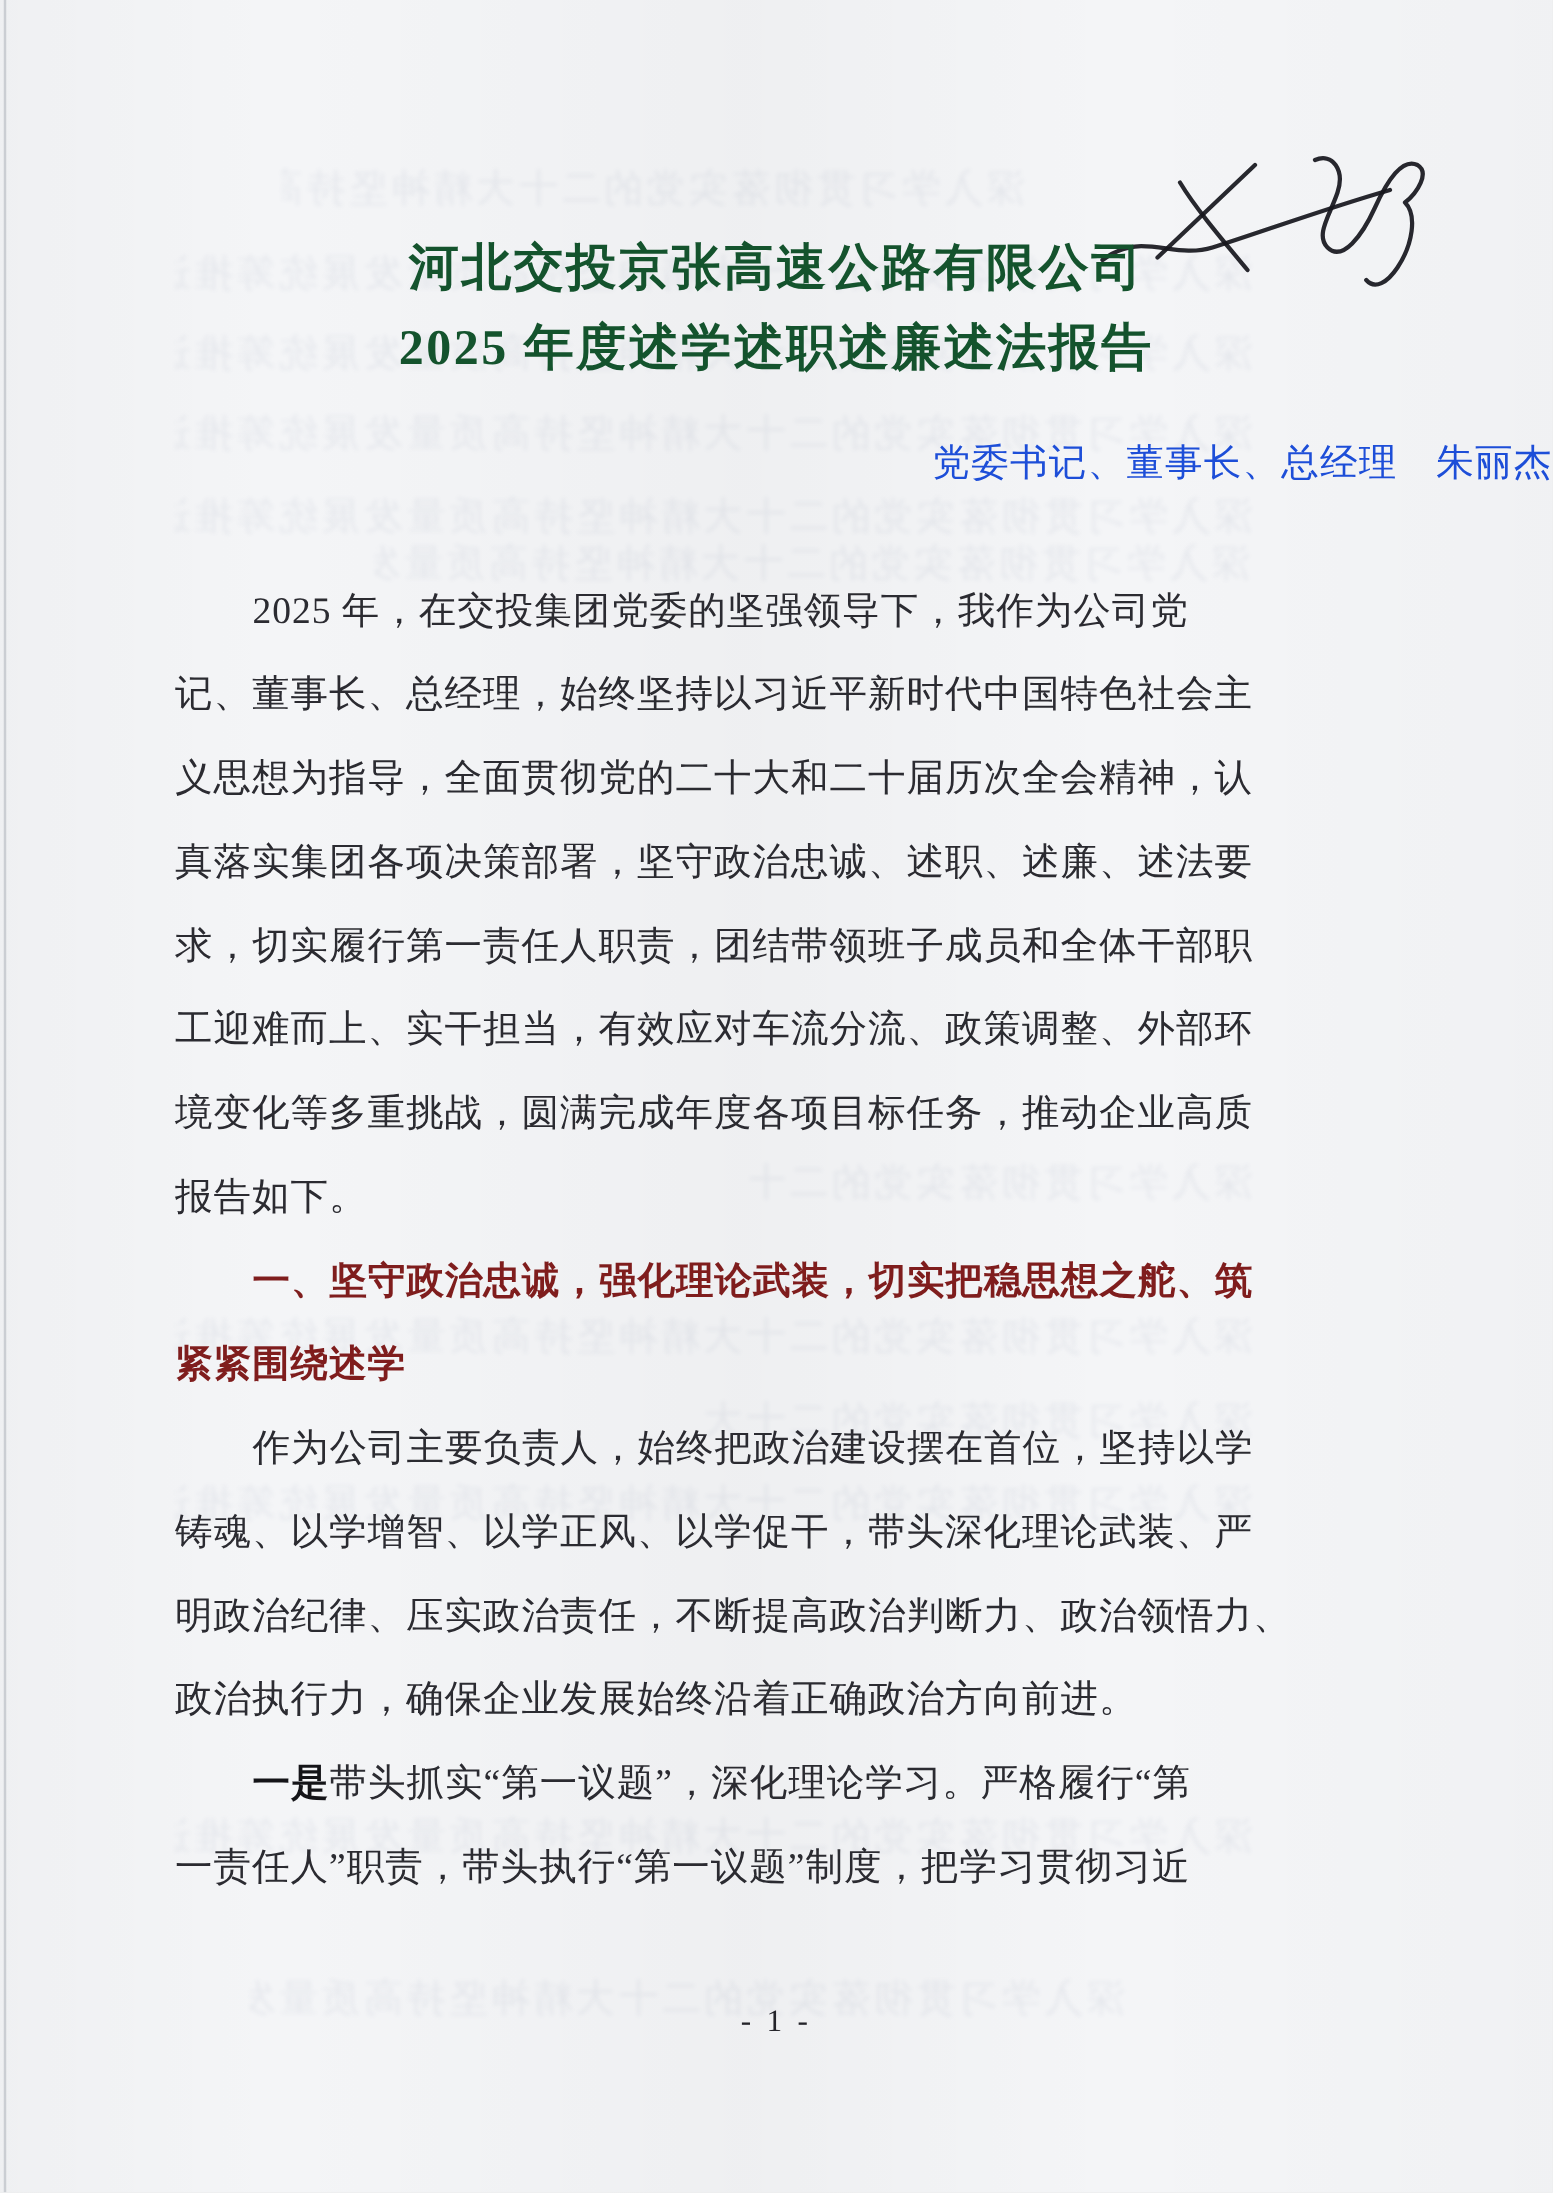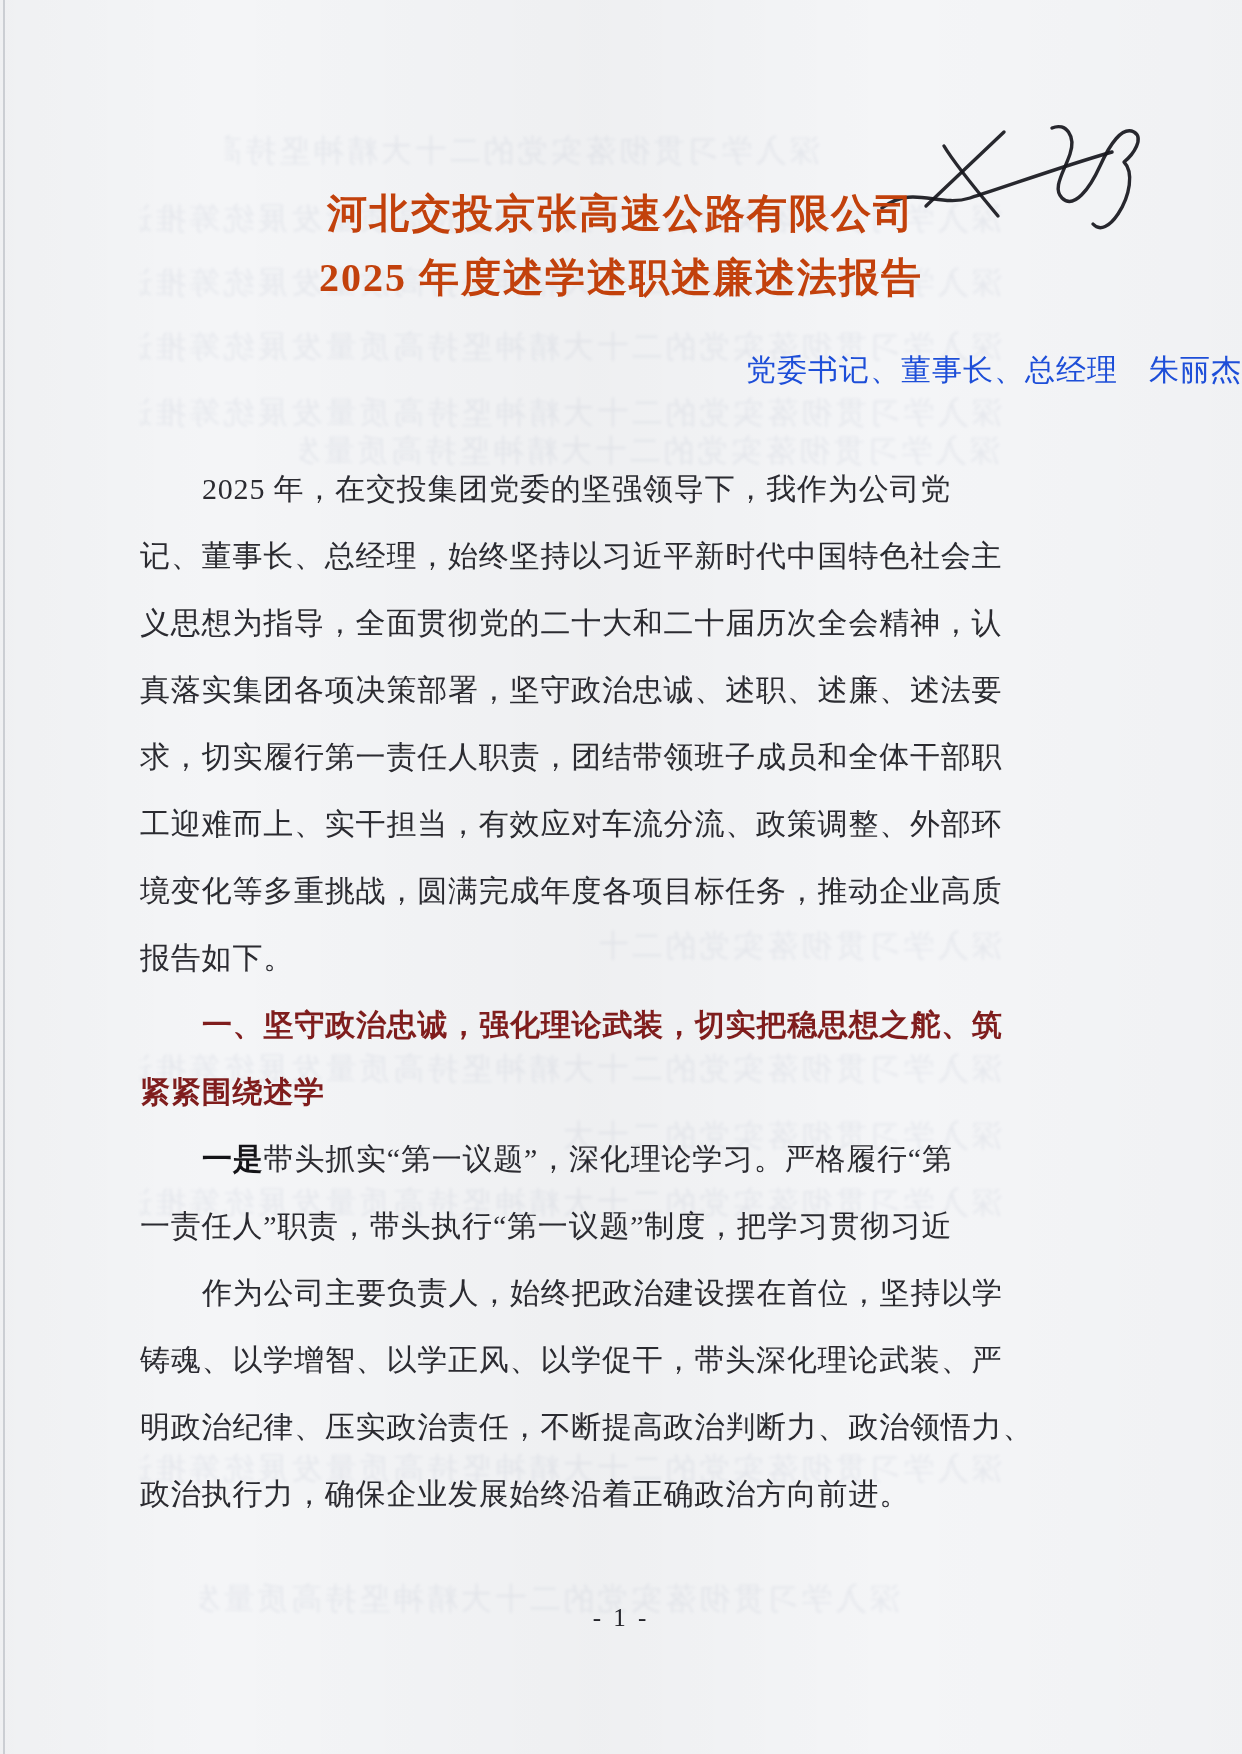--- a/index.html
+++ b/index.html
@@ -32,21 +32,21 @@
     white-space:nowrap; overflow:hidden; height:44px;
     pointer-events:none;
   }
   .doc-title {
     position:relative;
     padding-top:182px;
     text-align:center;
     font-weight:bold;
     font-size:40px; line-height:64px;
     letter-spacing:2px;
-    color:#c2410c;
+    color:#14532d;
   }
   .byline {
     position:relative;
     margin-top:40px;
     text-align:right;
     font-size:30px; letter-spacing:1px;
     color:#1d4ed8;
   }
   .content {
     position:relative;
@@ -125,26 +125,26 @@
         <div class="line">求，切实履行第一责任人职责，团结带领班子成员和全体干部职</div>
         <div class="line">工迎难而上、实干担当，有效应对车流分流、政策调整、外部环</div>
         <div class="line">境变化等多重挑战，圆满完成年度各项目标任务，推动企业高质</div>
         <div class="line">报告如下。</div>
       </div>
       <div class="para para-heading">
         <div class="line indent">一、坚守政治忠诚，强化理论武装，切实把稳思想之舵、筑</div>
         <div class="line">紧紧围绕述学</div>
       </div>
       <div class="para para-body">
-        <div class="line indent"><span class="lead">一是</span>带头抓实“第一议题”，深化理论学习。严格履行“第</div>
-        <div class="line">一责任人”职责，带头执行“第一议题”制度，把学习贯彻习近</div>
-      </div>
-      <div class="para para-body">
         <div class="line indent">作为公司主要负责人，始终把政治建设摆在首位，坚持以学</div>
         <div class="line">铸魂、以学增智、以学正风、以学促干，带头深化理论武装、严</div>
         <div class="line">明政治纪律、压实政治责任，不断提高政治判断力、政治领悟力、</div>
         <div class="line">政治执行力，确保企业发展始终沿着正确政治方向前进。</div>
+      </div>
+      <div class="para para-body">
+        <div class="line indent"><span class="lead">一是</span>带头抓实“第一议题”，深化理论学习。严格履行“第</div>
+        <div class="line">一责任人”职责，带头执行“第一议题”制度，把学习贯彻习近</div>
       </div>
     </div>
 
   <div class="page-number">- 1 -</div>
 
 </div>
 
 </body></html>

